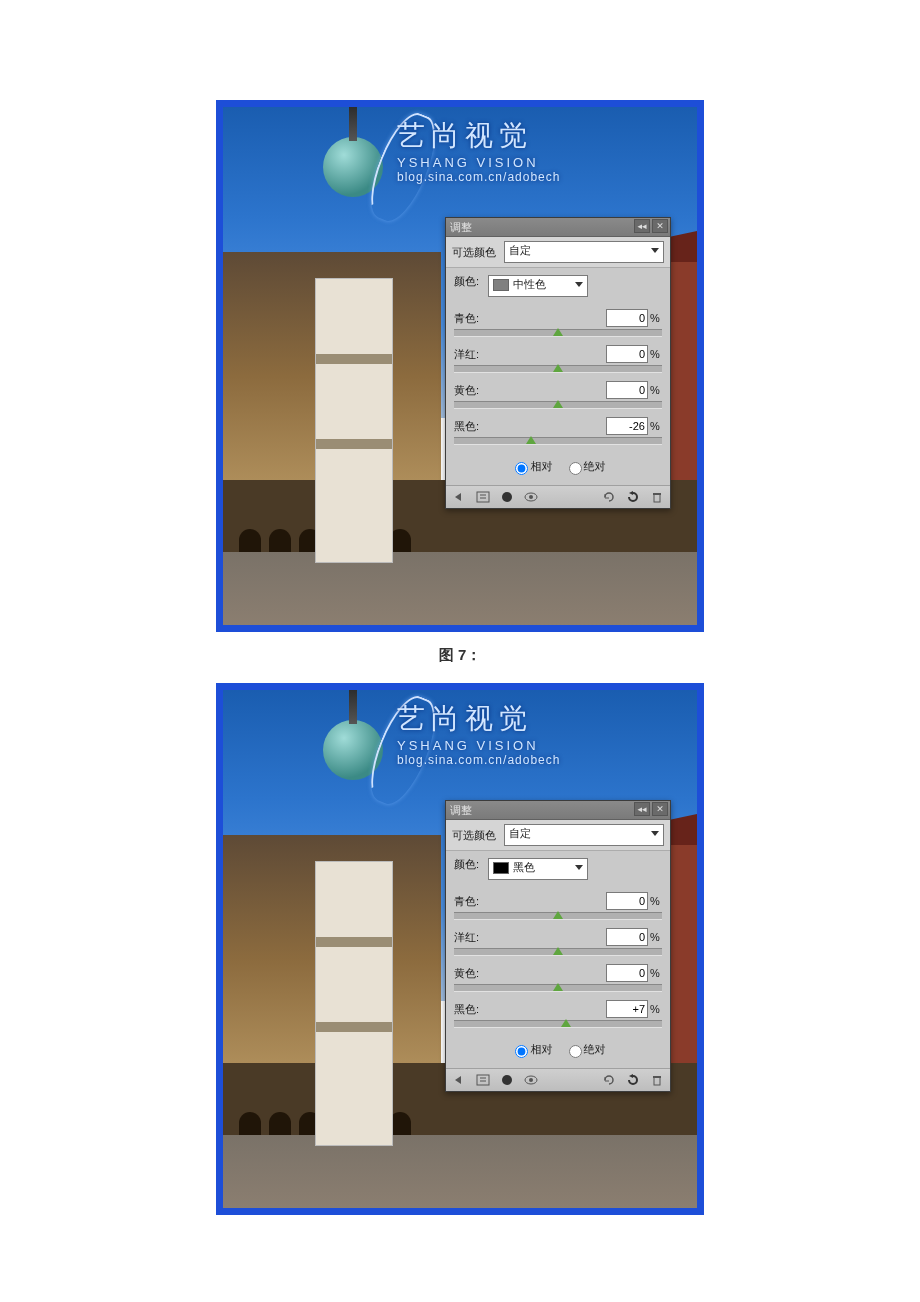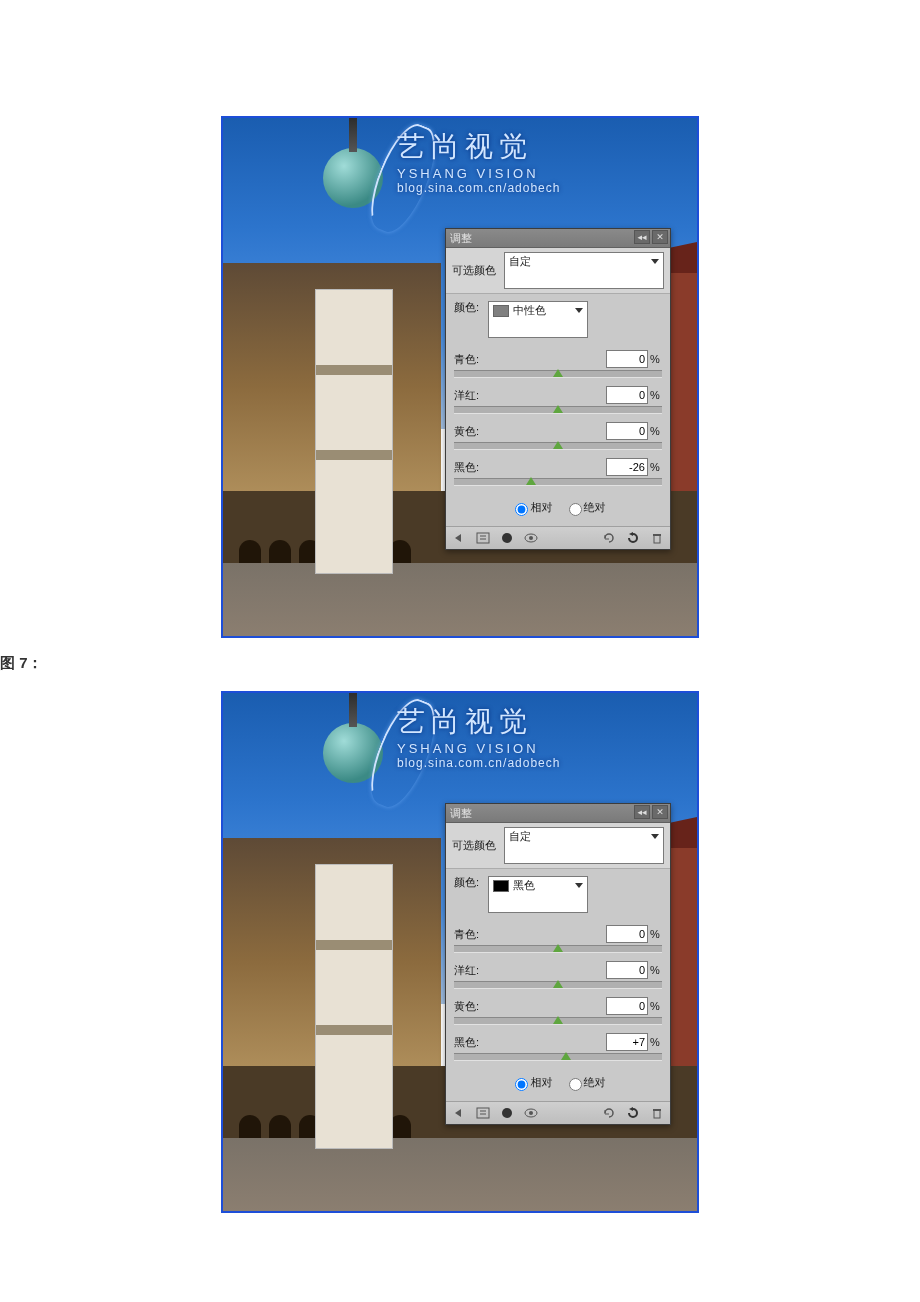--- a/index.html
+++ b/index.html
@@ -1,17 +1,17 @@
 <!DOCTYPE html>
 <html><head>
 <meta charset="utf-8">
 <style>
 body{margin:0;padding:0;background:#fff;font-family:"Microsoft YaHei",Arial,sans-serif;font-size:12px;color:#333;width:920px}
 .page{padding:100px 0 60px 0}
-.fig{width:474px;height:518px;margin:16px auto;position:relative;border:2px solid #1d4ed8;overflow:hidden}
+.fig{width:474px;height:518px;margin:0 auto;position:relative;border:7px solid #1d4ed8;overflow:hidden}
 .sky{position:absolute;left:0;top:0;width:100%;height:60%;background:linear-gradient(180deg,#1a5db0 0%,#2c74cc 35%,#4b8fe1 70%,#a5c0e0 100%)}
 .ground{position:absolute;left:0;bottom:0;width:100%;height:14%;background:linear-gradient(180deg,#7a7268 0%,#8b7e70 100%)}
 .bldg-left{position:absolute;left:0;bottom:12%;width:46%;height:60%;background:linear-gradient(180deg,#5e4a36 0%,#8c6b3e 40%,#c8a870 100%)}
 .bldg-right{position:absolute;right:0;bottom:12%;width:28%;height:58%;background:#8a3b2a}
 .roof-r{position:absolute;right:0;bottom:62%;width:28%;height:14%;background:#67231a;transform:skewY(-12deg);transform-origin:right}
 .arcade{position:absolute;left:0;bottom:12%;width:100%;height:16%;background:#4a3a26}
 .arch{position:absolute;bottom:0;width:22px;height:34px;border-radius:11px 11px 0 0;background:#201508}
 .tower{position:absolute;left:82px;bottom:12%;width:96px;height:88%}
 .t-body{position:absolute;left:10px;bottom:0;width:76px;height:62%;background:#e8e1d4;border:1px solid #bbb}
 .t-band{position:absolute;left:0;width:100%;height:10px;background:#9a8d74}
@@ -24,39 +24,39 @@
 .watermark .url{font-size:12px;letter-spacing:1px}
 .wm-swoosh{position:absolute;left:156px;top:4px;width:44px;height:108px;border:2px solid #cfe2ff;border-radius:50%/60%;border-right-color:transparent;border-bottom-color:transparent;transform:rotate(22deg);box-shadow:0 0 4px rgba(120,180,255,.6)}
 .panel-wrap{position:absolute;right:26px;top:110px;width:224px;background:#eab308;border:1px solid #3c3c3c;box-shadow:0 2px 6px rgba(0,0,0,.4);font-size:11px;color:#1a1a1a}
 .p-titlebar{height:18px;background:linear-gradient(#8a8a8a,#7a7a7a);border-bottom:1px solid #606060;position:relative}
 .p-title{position:absolute;left:4px;top:2px;color:#e4e4e4;font-size:11px}
 .p-ticons{position:absolute;right:2px;top:1px;display:flex;gap:2px}
 .p-ticons span{width:14px;height:12px;background:#6a6a6a;color:#ddd;font-size:9px;text-align:center;line-height:12px;border:1px solid #555}
 .p-row{display:flex;align-items:center;padding:4px 6px;background:#c9c9c9;border-bottom:1px solid #acacac}
 .p-row.light{background:#d5d5d5}
 .p-label{width:52px}
-.p-select{flex:1;height:18px;background:#fff;border:1px solid #7a7a7a;position:relative;padding:1px 14px 16px 4px;line-height:14px}
+.p-select{flex:1;height:18px;background:#fff;border:1px solid #7a7a7a;position:relative;padding:1px 14px 1px 4px;line-height:14px}
 .p-select.small{flex:none;width:80px}
 .p-caret{position:absolute;right:4px;top:6px;width:0;height:0;border-left:4px solid transparent;border-right:4px solid transparent;border-top:5px solid #333}
 .swatch{display:inline-block;width:14px;height:10px;border:1px solid #666;margin-right:4px;vertical-align:middle}
 .p-body{background:#c9c9c9;padding:6px 8px 10px 8px}
 .slider-row{margin-bottom:8px}
 .slider-head{display:flex;align-items:center;margin-bottom:2px}
 .slider-head .sl{flex:1}
 .slider-head input{width:36px;height:14px;border:1px solid #7a7a7a;text-align:right;padding-right:2px;font-size:11px}
 .slider-head .pct{width:14px;text-align:center}
 .slider-track{height:6px;background:#b0b0b0;border-top:1px solid #888;border-bottom:1px solid #e2e2e2;position:relative}
 .slider-thumb{position:absolute;top:-2px;width:0;height:0;border-left:5px solid transparent;border-right:5px solid transparent;border-bottom:8px solid #5fa63f;transform:translateX(-5px)}
 .radio-row{text-align:center;padding-top:6px}
 .radio-row label{margin:0 4px}
 .radio-row input{vertical-align:middle;margin-right:2px}
 .p-foot{height:22px;background:linear-gradient(#cfcfcf,#bdbdbd);border-top:1px solid #a0a0a0;display:flex;align-items:center;padding:0 4px;gap:6px}
 .p-foot .ic{width:18px;height:16px;display:flex;align-items:center;justify-content:center;color:#333}
 .p-foot .spacer{flex:1}
-.caption{font-weight:bold;font-size:15px;margin:14px 0 18px 0}
+.caption{text-align:center;font-weight:bold;font-size:15px;margin:14px 0 18px 0}
 svg{display:block}
 </style>
 </head>
 <body>
 
 <div class="page">
 
   <div class="fig">
     <div class="sky"></div>
     <div class="roof-r"></div>

